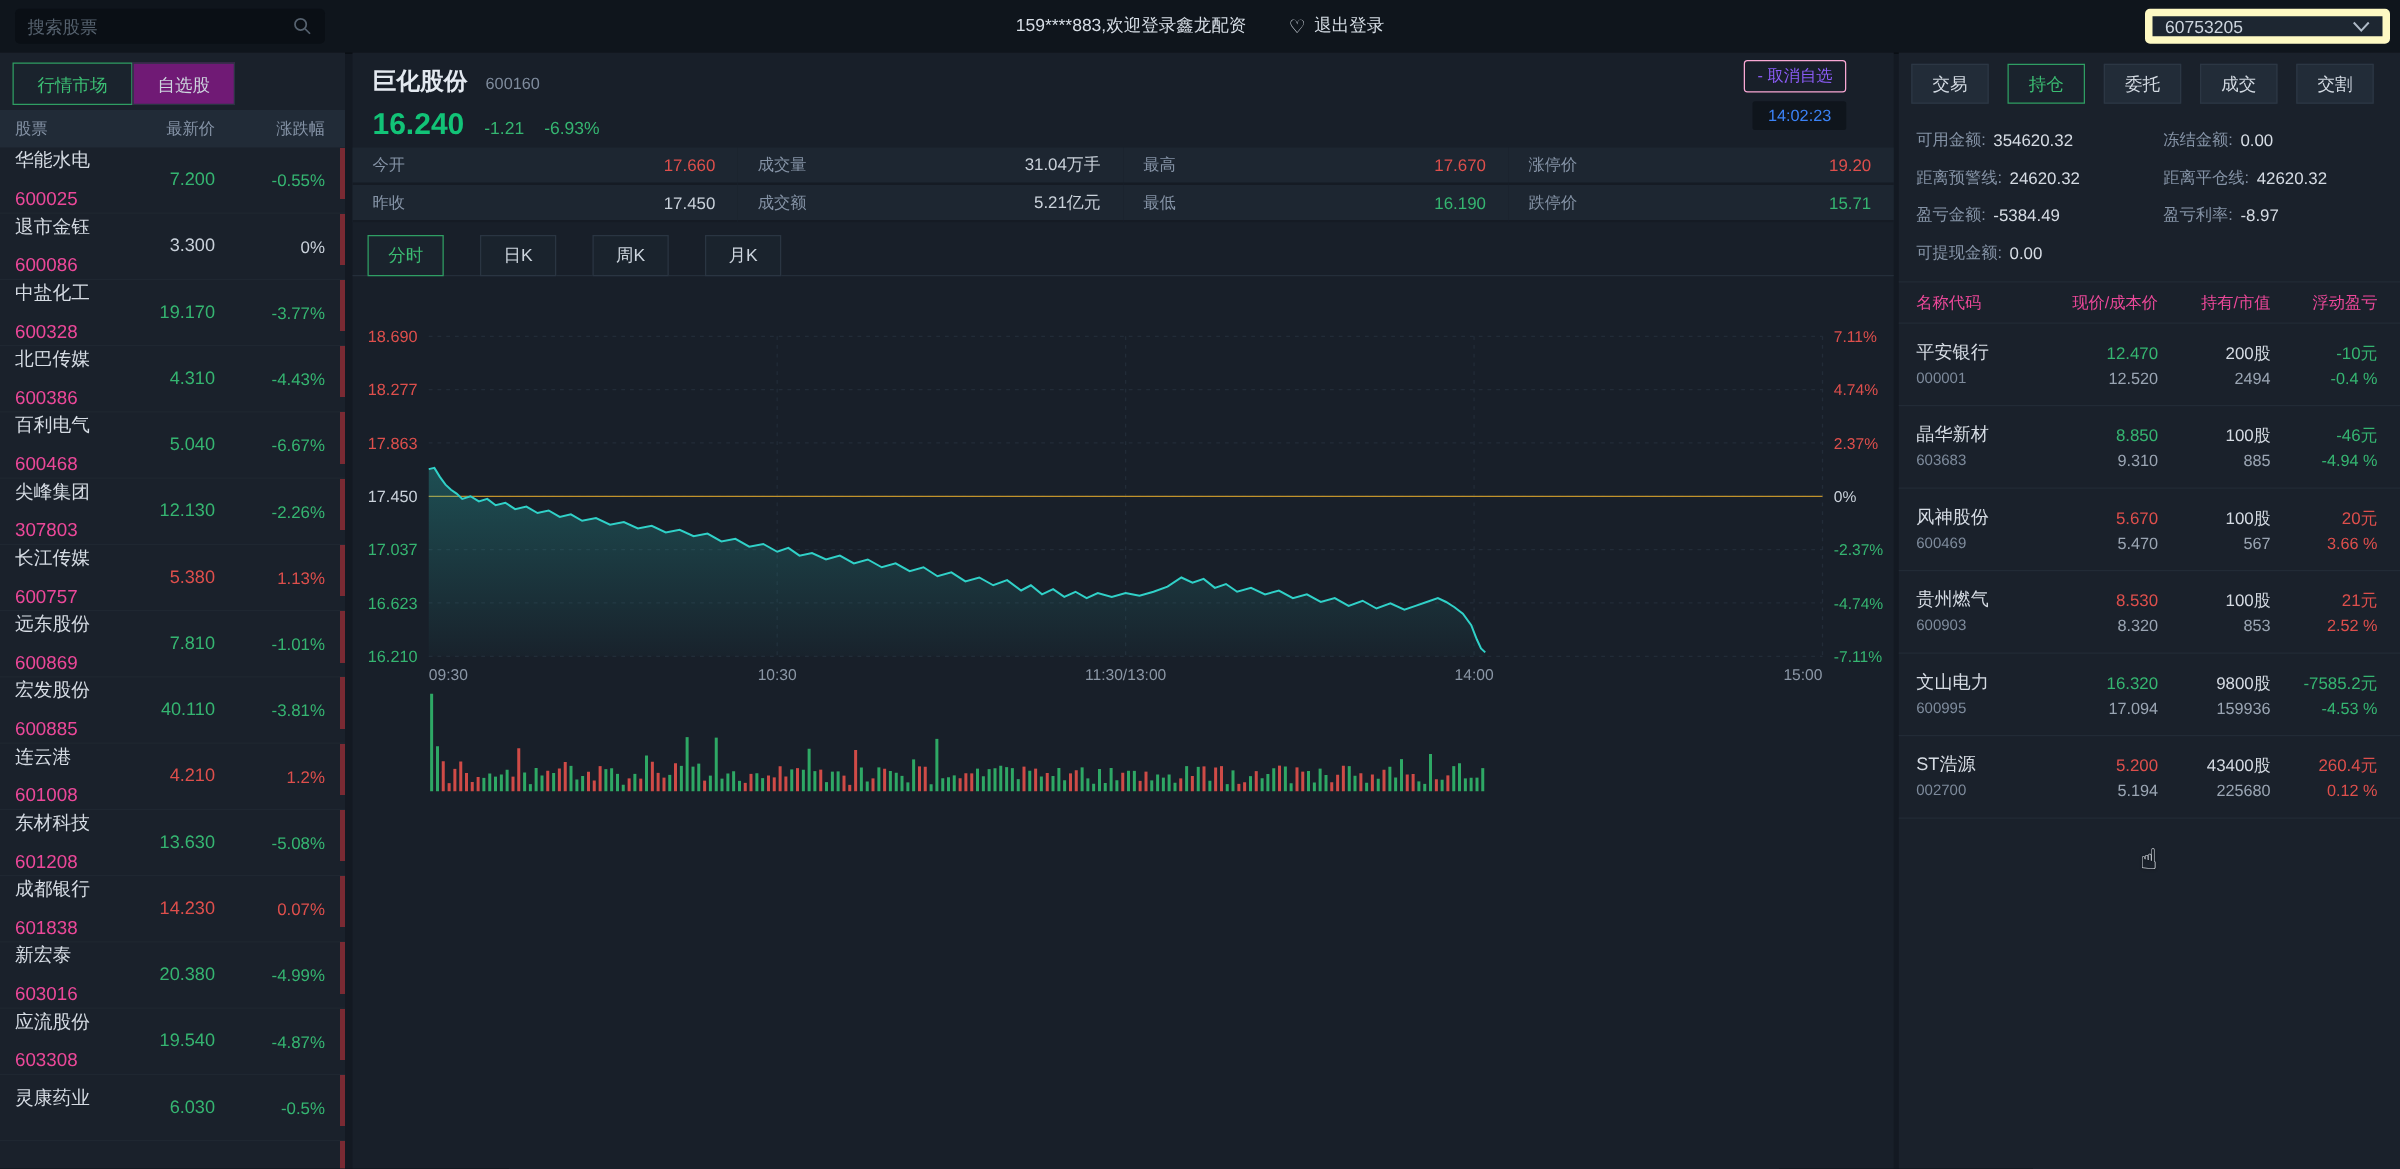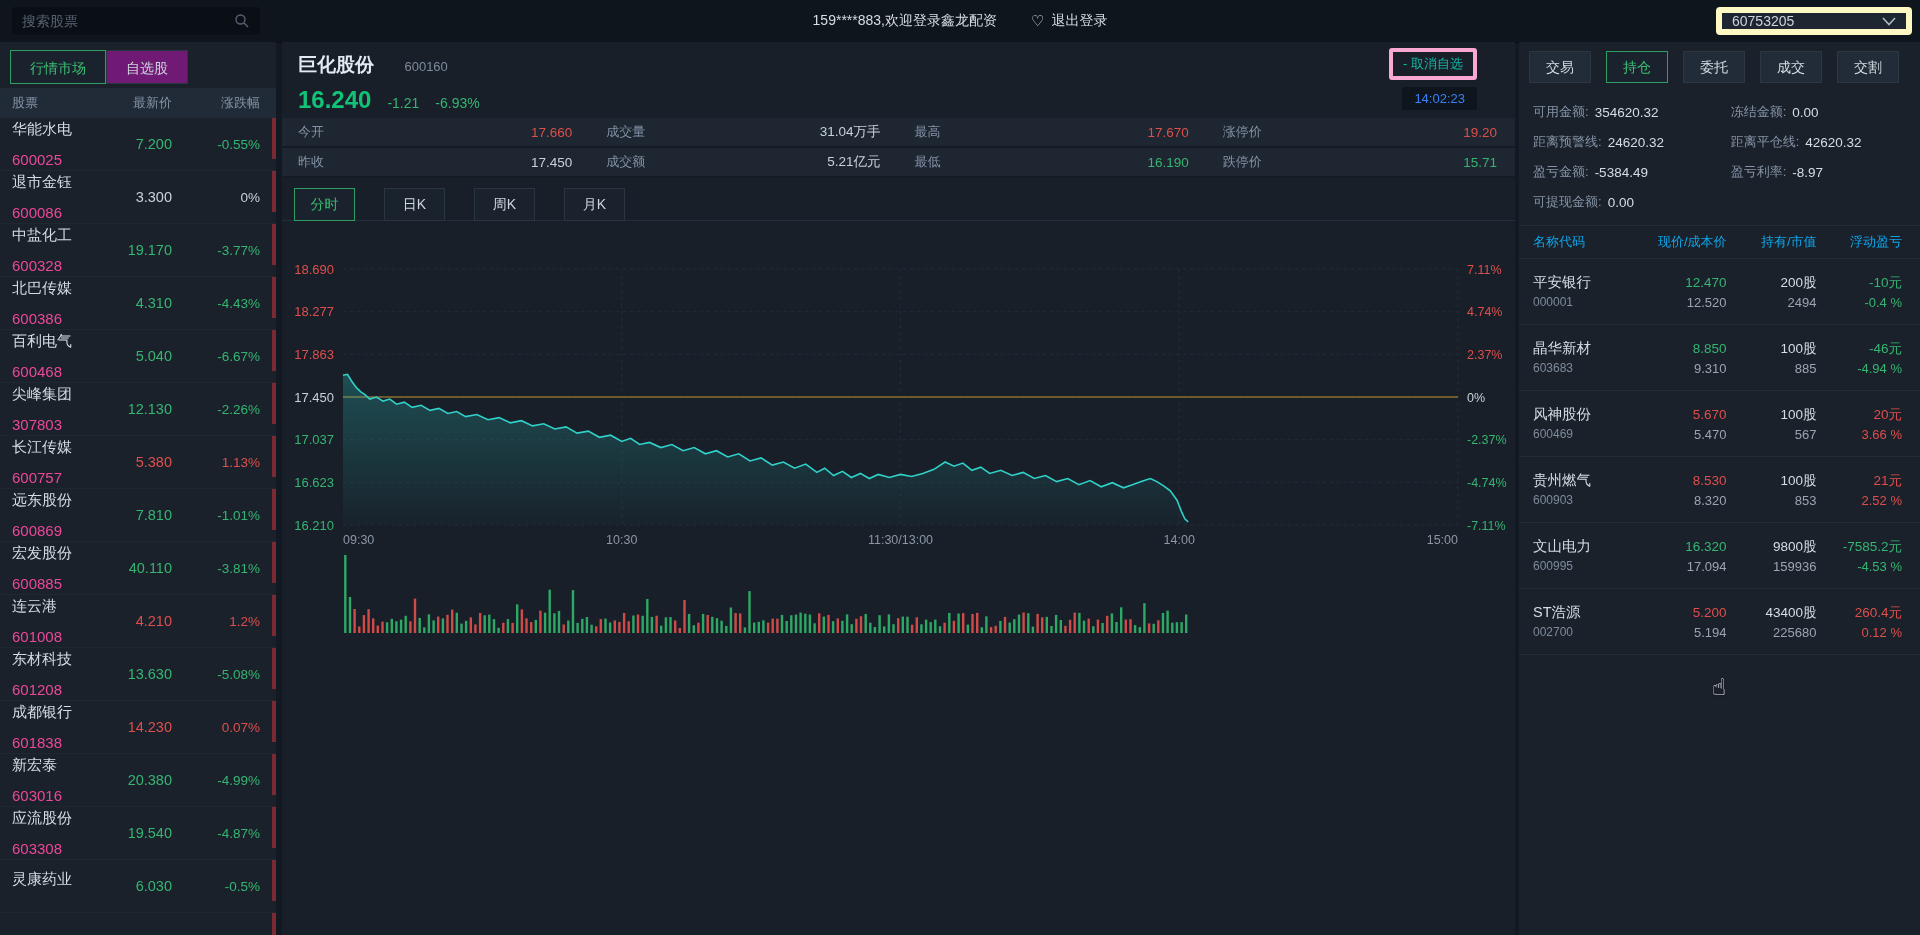--- a/index.html
+++ b/index.html
@@ -41,26 +41,26 @@
   .s-left{flex:1;min-width:0;}
   .s-name{font-size:15px;color:#d6dce4;line-height:18px;}
   .s-code{font-size:15px;color:#ec4899;line-height:16px;margin-top:14px;}
   .s-price{width:72px;text-align:right;font-size:14.5px;}
   .s-chg{width:88px;text-align:right;font-size:13.5px;}
   .lp-scroll{position:absolute;top:76px;bottom:0;right:0;width:4px;
           background:repeating-linear-gradient(to bottom,#7a2a33 0px 41px,rgba(0,0,0,0) 41px 53px);}
   
   .q-header{position:relative;padding:10px 16px 0;height:76px;box-sizing:border-box;}
   .q-name{font-size:19px;font-weight:bold;color:#e3e9f0;}
-  .q-code{font-size:13px;color:#7e8b9c;margin-left:26px;}
+  .q-code{font-size:13px;color:#7e8b9c;margin-left:10px;}
   .q-price-row{margin-top:8px;display:flex;align-items:baseline;}
   .q-price{font-size:24px;font-weight:bold;}
   .q-chg{font-size:14px;margin-left:16px;}
   .q-right{position:absolute;right:38px;top:6px;text-align:right;}
-  .cancel-watch{background:transparent;border:4px solid #f9a8d4;color:#14b8a6;font-size:13px;
+  .cancel-watch{background:transparent;border:1px solid #f9a8d4;color:#8b5cf6;font-size:13px;
           padding:3px 10px;border-radius:3px;cursor:pointer;font-family:inherit;margin-left:26px;}
   .q-time{display:inline-block;margin-top:7px;background:#0f151c;color:#3b82f6;font-size:13px;
           padding:4px 12px;border-radius:2px;}
   
   .q-stats{display:flex;flex-wrap:wrap;}
   .stat-cell{width:25%;height:30px;box-sizing:border-box;background:#1d2631;
           border-bottom:2px solid #151b24;display:flex;align-items:center;
           justify-content:space-between;padding:0 18px 0 16px;}
   .stat-label{font-size:13px;color:#8593a6;}
   .stat-value{font-size:13.5px;}
@@ -78,21 +78,21 @@
   .r-tab{width:62px;height:32px;line-height:30px;text-align:center;background:#222c38;
           border:1px solid #2c3744;color:#d4dbe3;font-size:14px;margin-right:15px;
           box-sizing:border-box;cursor:pointer;}
   .r-tab.active{color:#3bbd73;border-color:#2f9e63;background:#1a232d;}
   .rp-account{padding:4px 14px 8px;border-bottom:1px solid #222b36;
           display:grid;grid-template-columns:53% 47%;}
   .acc-item{height:30px;display:flex;align-items:center;font-size:13px;}
   .acc-label{color:#8593a6;margin-right:6px;}
   .acc-value{color:#d6dce4;font-size:13.5px;}
   .pos-header{display:flex;align-items:center;height:32px;padding:0 18px 0 14px;
-          font-size:13px;color:#0ea5e9;border-bottom:1px solid #222b36;}
+          font-size:13px;color:#ec4899;border-bottom:1px solid #222b36;}
   .pos-row{display:flex;align-items:center;height:65px;padding:0 18px 0 14px;
           border-bottom:1px solid #222b36;cursor:pointer;}
   .pc1{flex:1.15;min-width:0;text-align:left;}
   .pc2,.pc3{flex:1;text-align:right;}
   .pc4{flex:0.95;text-align:right;}
   .p-name{font-size:14.5px;color:#d6dce4;line-height:19px;}
   .p-code{font-size:12px;color:#7e8b9c;line-height:17px;margin-top:2px;}
   .p-line1{font-size:13.5px;line-height:19px;}
   .p-line2{font-size:13px;line-height:17px;margin-top:2px;color:#9aa5b3;}
   

